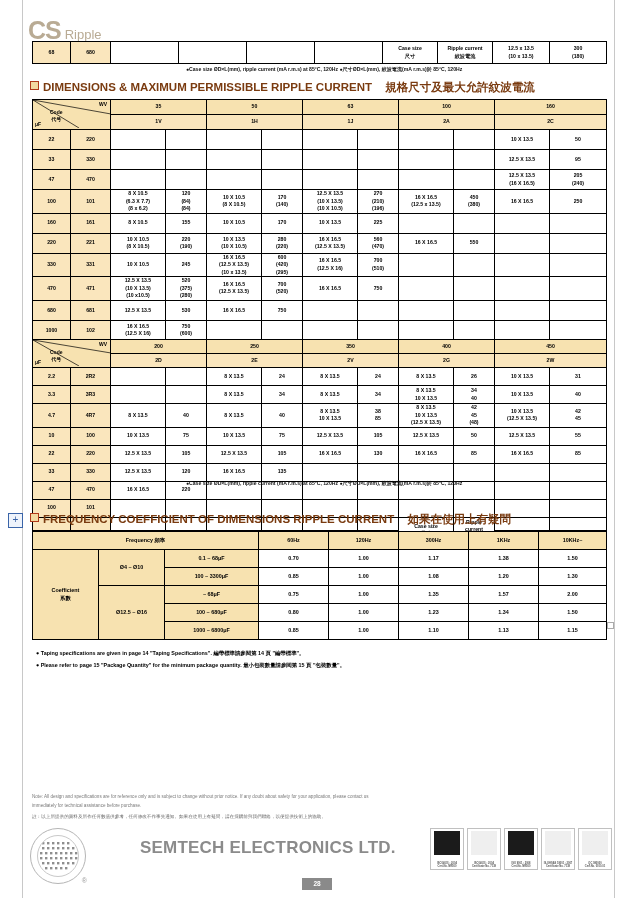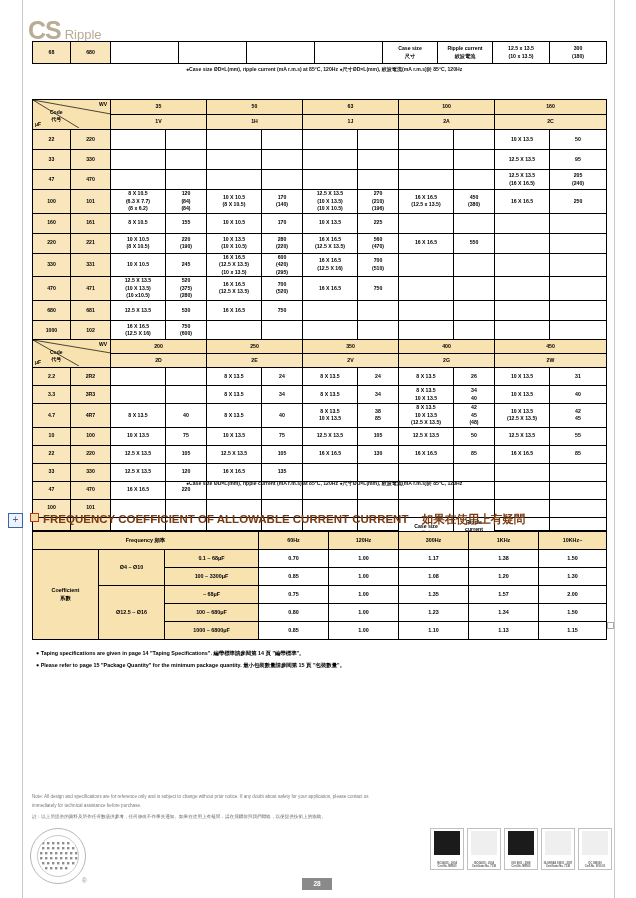--- a/index.html
+++ b/index.html
@@ -134,20 +134,24 @@
       <td class="white" style="white-space:pre-line">12.5 x 13.5
 (10 x 13.5)</td>
       <td class="white" style="white-space:pre-line">300
 (180)</td>
     </tr>
   </tbody>
     </table>
 
   <div class="note-line" style="left:186px;top:66px;">●Case  size  ØD×L(mm),   ripple   current  (mA  r.m.s)   at  85°C,  120Hz      ●尺寸ØD×L(mm),  紋波電流(mA  r.m.s)於 85°C,  120Hz</div>
 
+  <div class="sect-title" style="left:30px;top:80px;">
+    <span class="sq"></span><span>DIMENSIONS &amp; MAXIMUM PERMISSIBLE  RIPPLE  CURRENT</span>
+    <span class="cn" style="margin-left:10px">規格尺寸及最大允許紋波電流</span>
+  </div>
 
   <table class="dt" id="dim-table">
     <colgroup>
       <col style="width:38px">
         <col style="width:40px">
       <col style="width:55px">
         <col style="width:41px">
       <col style="width:55px">
         <col style="width:41px">
       <col style="width:55px">
@@ -585,21 +589,21 @@
       <td class="white"></td>
       <td class="white"></td>
     </tr>
   </tbody>
     </table>
 
   <div class="note-line" style="left:186px;top:480px;">●Case  size  ØD×L(mm),   ripple   current  (mA  r.m.s)   at  85°C,  120Hz      ●尺寸ØD×L(mm),  紋波電流(mA  r.m.s)於 85°C,  120Hz</div>
 
   <div class="plus-badge">+</div>
   <div class="sect-title" style="left:30px;top:512px;">
-    <span class="sq"></span><span>FREQUENCY COEFFICIENT OF ALLOWABLE CURRENT CURRENT</span>
+    <span class="sq"></span><span>FREQUENCY COEFFICIENT OF DIMENSIONS RIPPLE CURRENT</span>
     <span class="cn" style="margin-left:10px">如果在使用上有疑問</span>
   </div>
 
   <table class="dt" id="freq-table">
     <colgroup>
       <col style="width:66px">
         <col style="width:66px">
         <col style="width:94px">
       <col style="width:70px">
         <col style="width:70px">
@@ -720,20 +724,21 @@
             <rect x="12" y="31" width="2.4" height="2.4"></rect>
             <rect x="17" y="31" width="2.4" height="2.4"></rect>
             <rect x="22" y="31" width="2.4" height="2.4"></rect>
             <rect x="27" y="31" width="2.4" height="2.4"></rect>
         </g>
       </svg>
     </div>
     <span class="reg">®</span>
   </div>
 
+  <div class="company">SEMTECH ELECTRONICS LTD.</div>
 
   <div class="certs">
     <div class="cert dark">
         <div class="cimg"></div>
         <div class="ct"><span>ISO14001 : 2004</span><br><span>Cert.No. NR500</span></div>
       </div>
     <div class="cert">
         <div class="cimg"></div>
         <div class="ct"><span>ISO14001 : 2004</span><br><span>Certificate No. 7138</span></div>
       </div>

